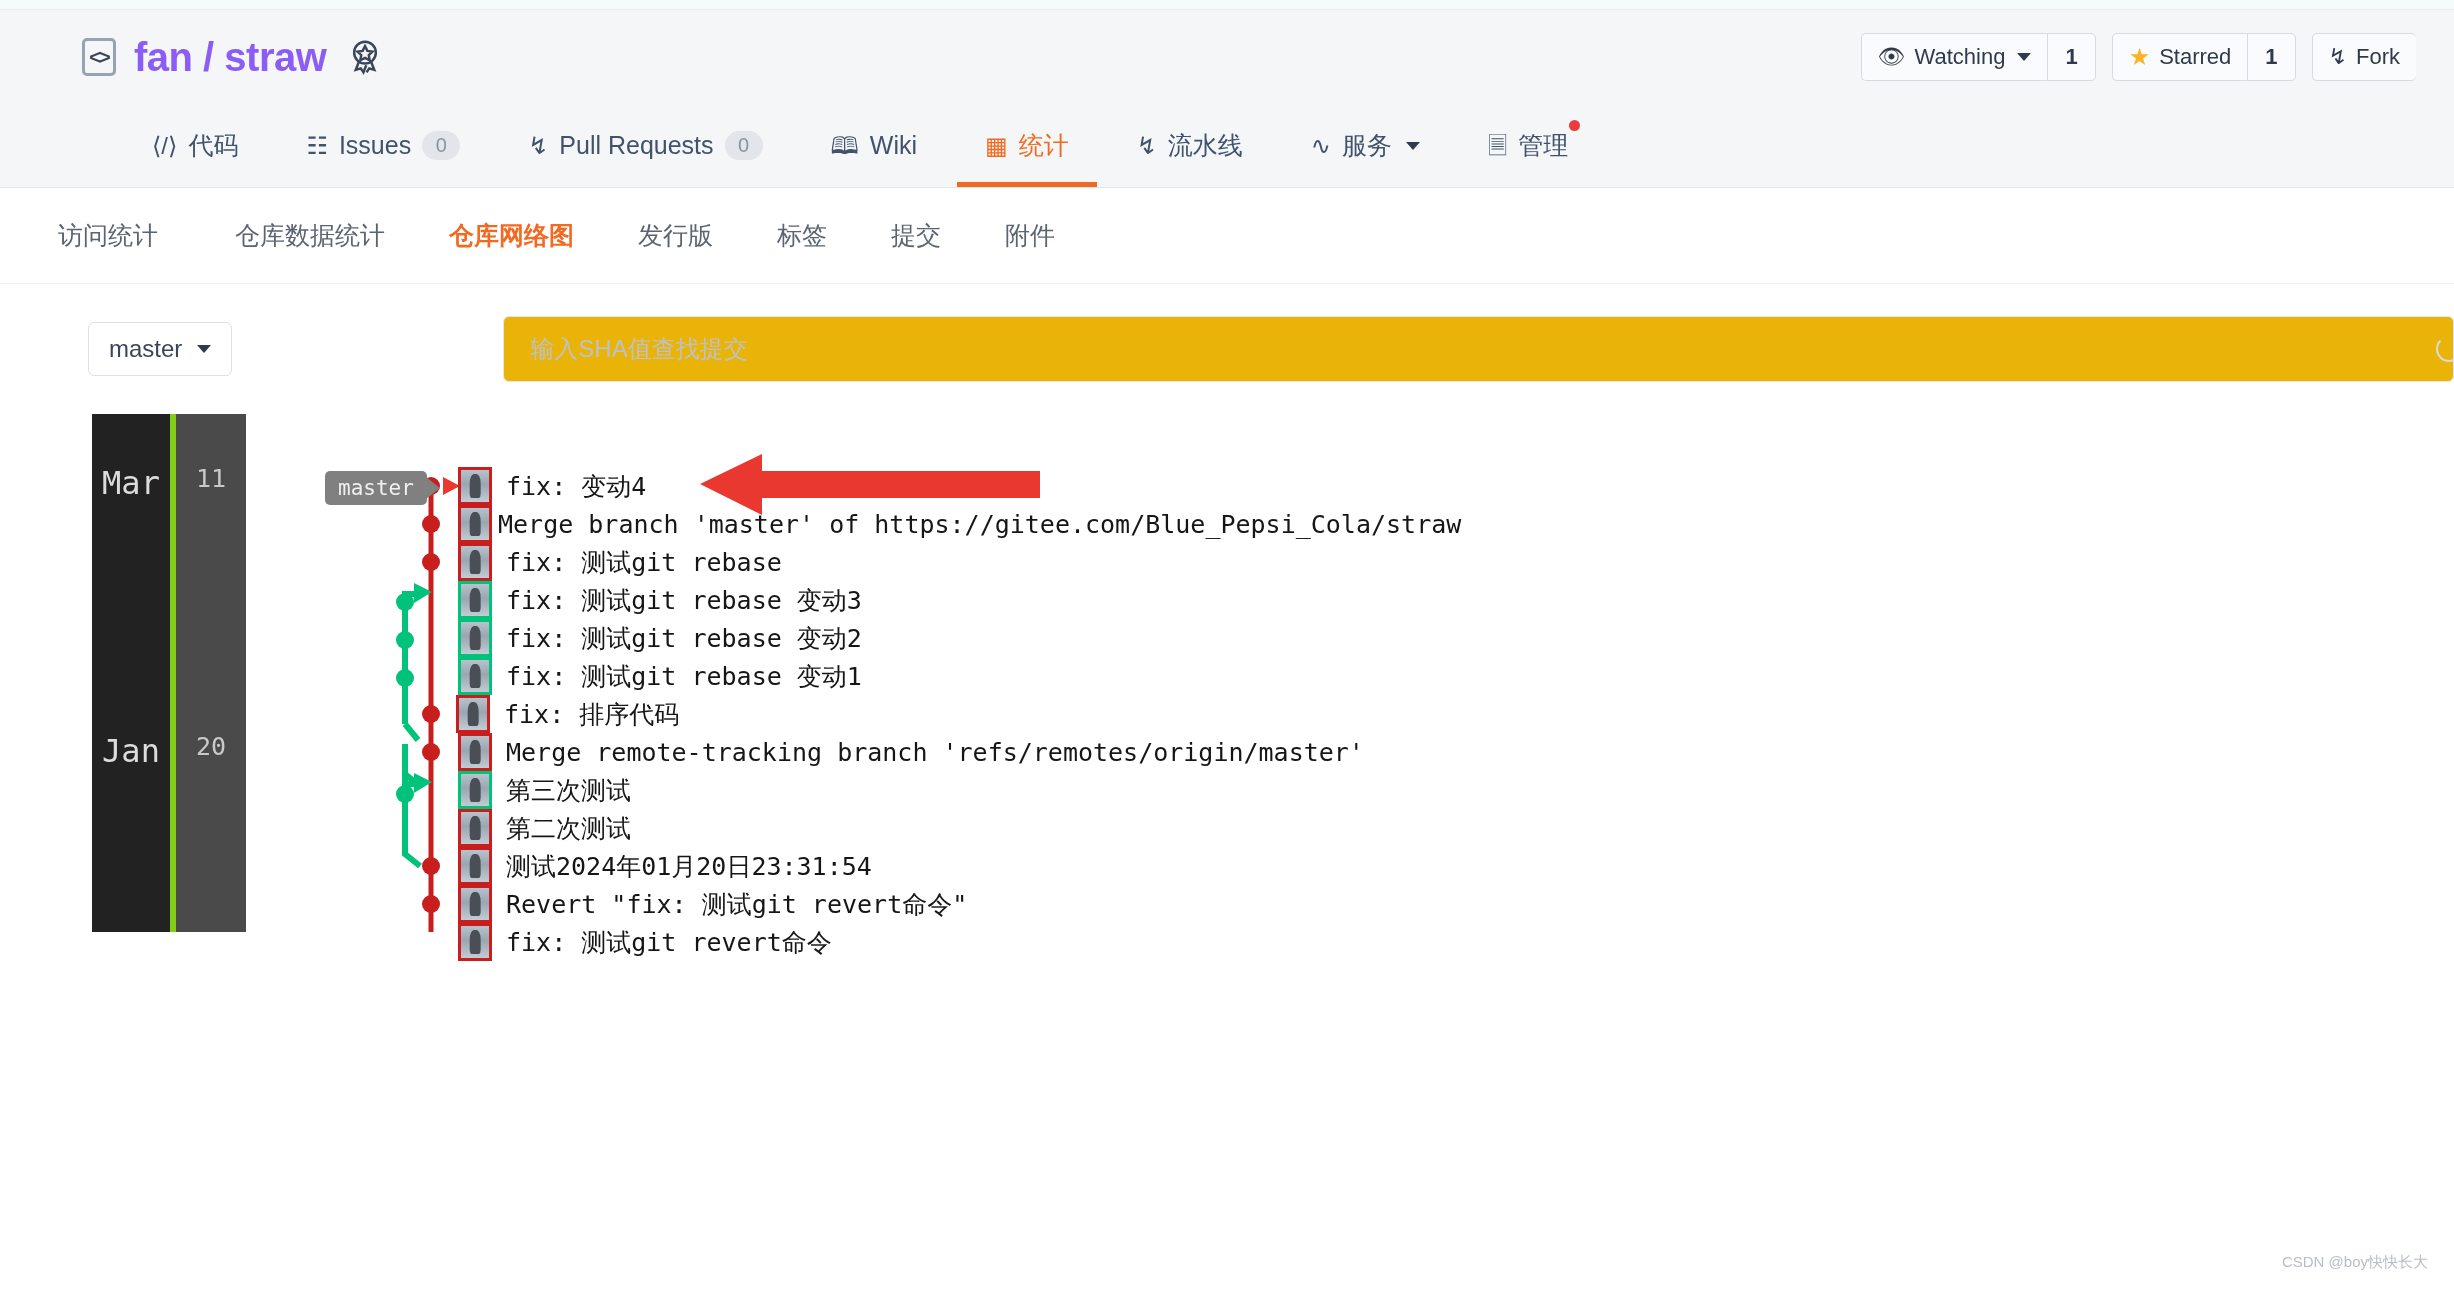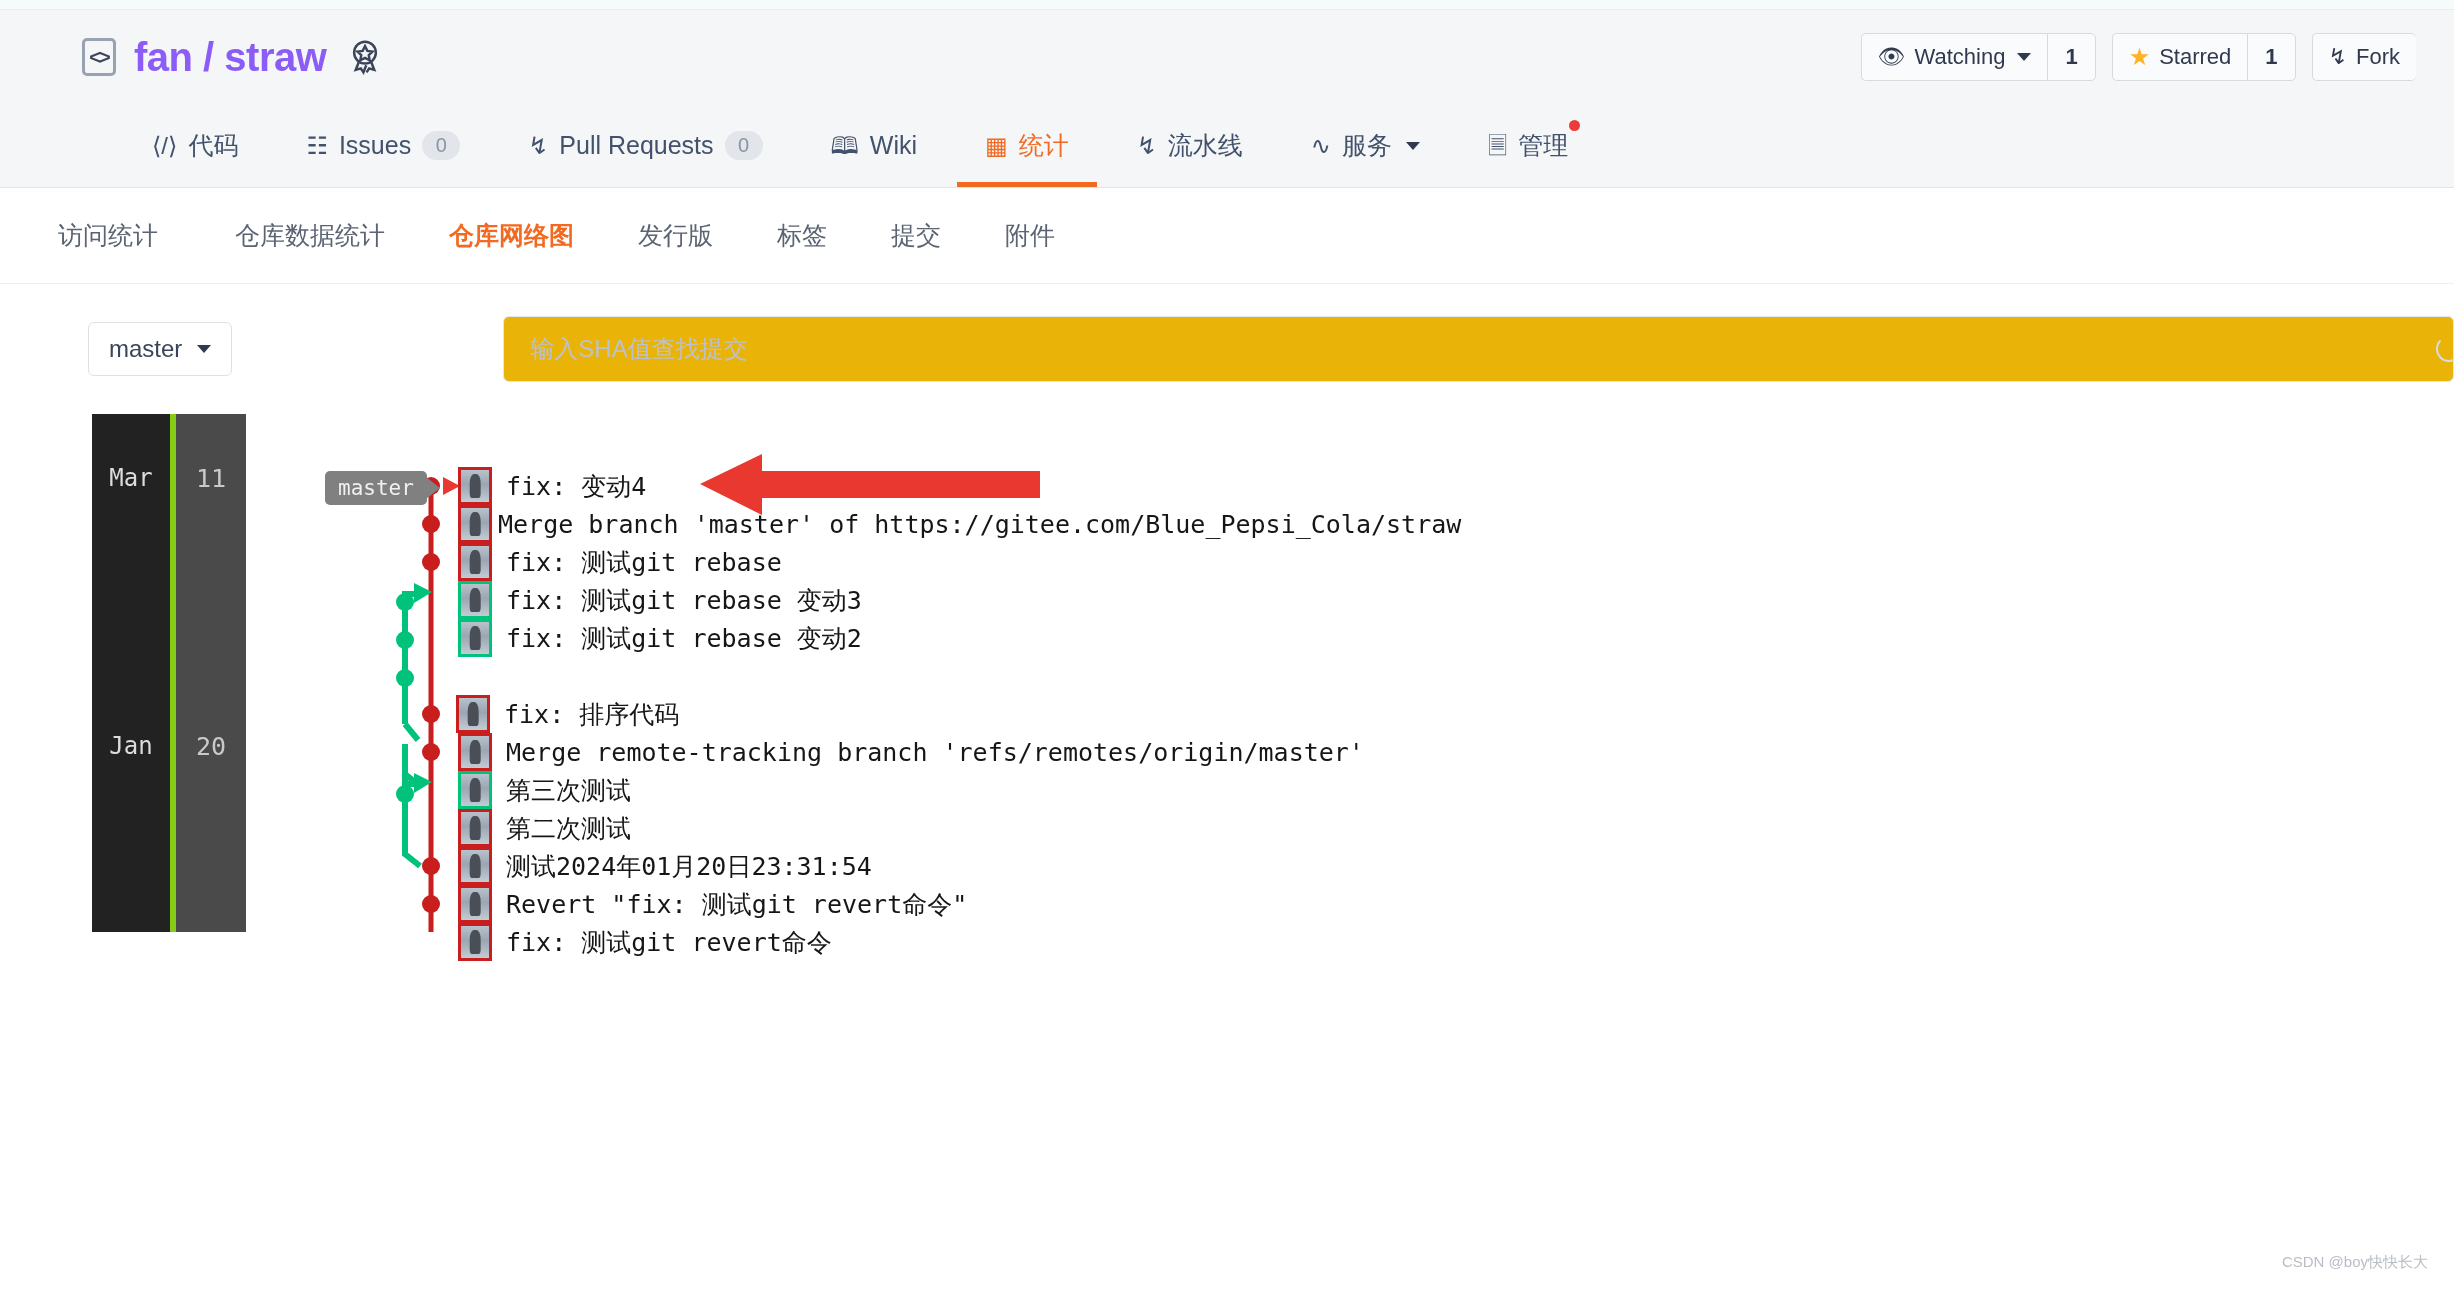--- a/index.html
+++ b/index.html
@@ -113,21 +113,21 @@
   }
 
   
   .graph-area { position: relative; margin-top: 32px; height: 518px; }
   .date-gutter {
     position: absolute; left: 92px; top: 0; width: 154px; height: 518px;
     display: flex;
   }
   .date-month {
     width: 78px; background: #222222;
-    color: #dcdcdc; font-family: "DejaVu Sans Mono", monospace; font-size: 24px;
+    color: #dcdcdc; font-family: "DejaVu Sans Mono", monospace; font-size: 32px;
     position: relative;
   }
   .date-day {
     width: 76px; background: #4a4a4a;
     color: #c9c9c9; font-family: "DejaVu Sans Mono", monospace; font-size: 25px;
     position: relative; border-left: 6px solid #84cc16;
   }
   .date-label { position: absolute; left: 0; right: 0; text-align: center; }
 
   .graph-svg { position: absolute; left: 0; top: 0; }
@@ -343,20 +343,24 @@
     <span class="commit-msg">fix: 测试git rebase</span>
   </div>
   <div class="commit-row" style="left:458px; top:166px;">
     <span class="avatar green"></span>
     <span class="commit-msg">fix: 测试git rebase 变动3</span>
   </div>
   <div class="commit-row" style="left:458px; top:204px;">
     <span class="avatar green"></span>
     <span class="commit-msg">fix: 测试git rebase 变动2</span>
   </div>
+  <div class="commit-row" style="left:458px; top:242px;">
+    <span class="avatar green"></span>
+    <span class="commit-msg">fix: 测试git rebase 变动1</span>
+  </div>
   <div class="commit-row" style="left:456px; top:280px;">
     <span class="avatar"></span>
     <span class="commit-msg">fix: 排序代码</span>
   </div>
   <div class="commit-row" style="left:458px; top:318px;">
     <span class="avatar"></span>
     <span class="commit-msg">Merge remote-tracking branch 'refs/remotes/origin/master'</span>
   </div>
   <div class="commit-row" style="left:458px; top:356px;align-items:center;">
     <span class="avatar green"></span>

